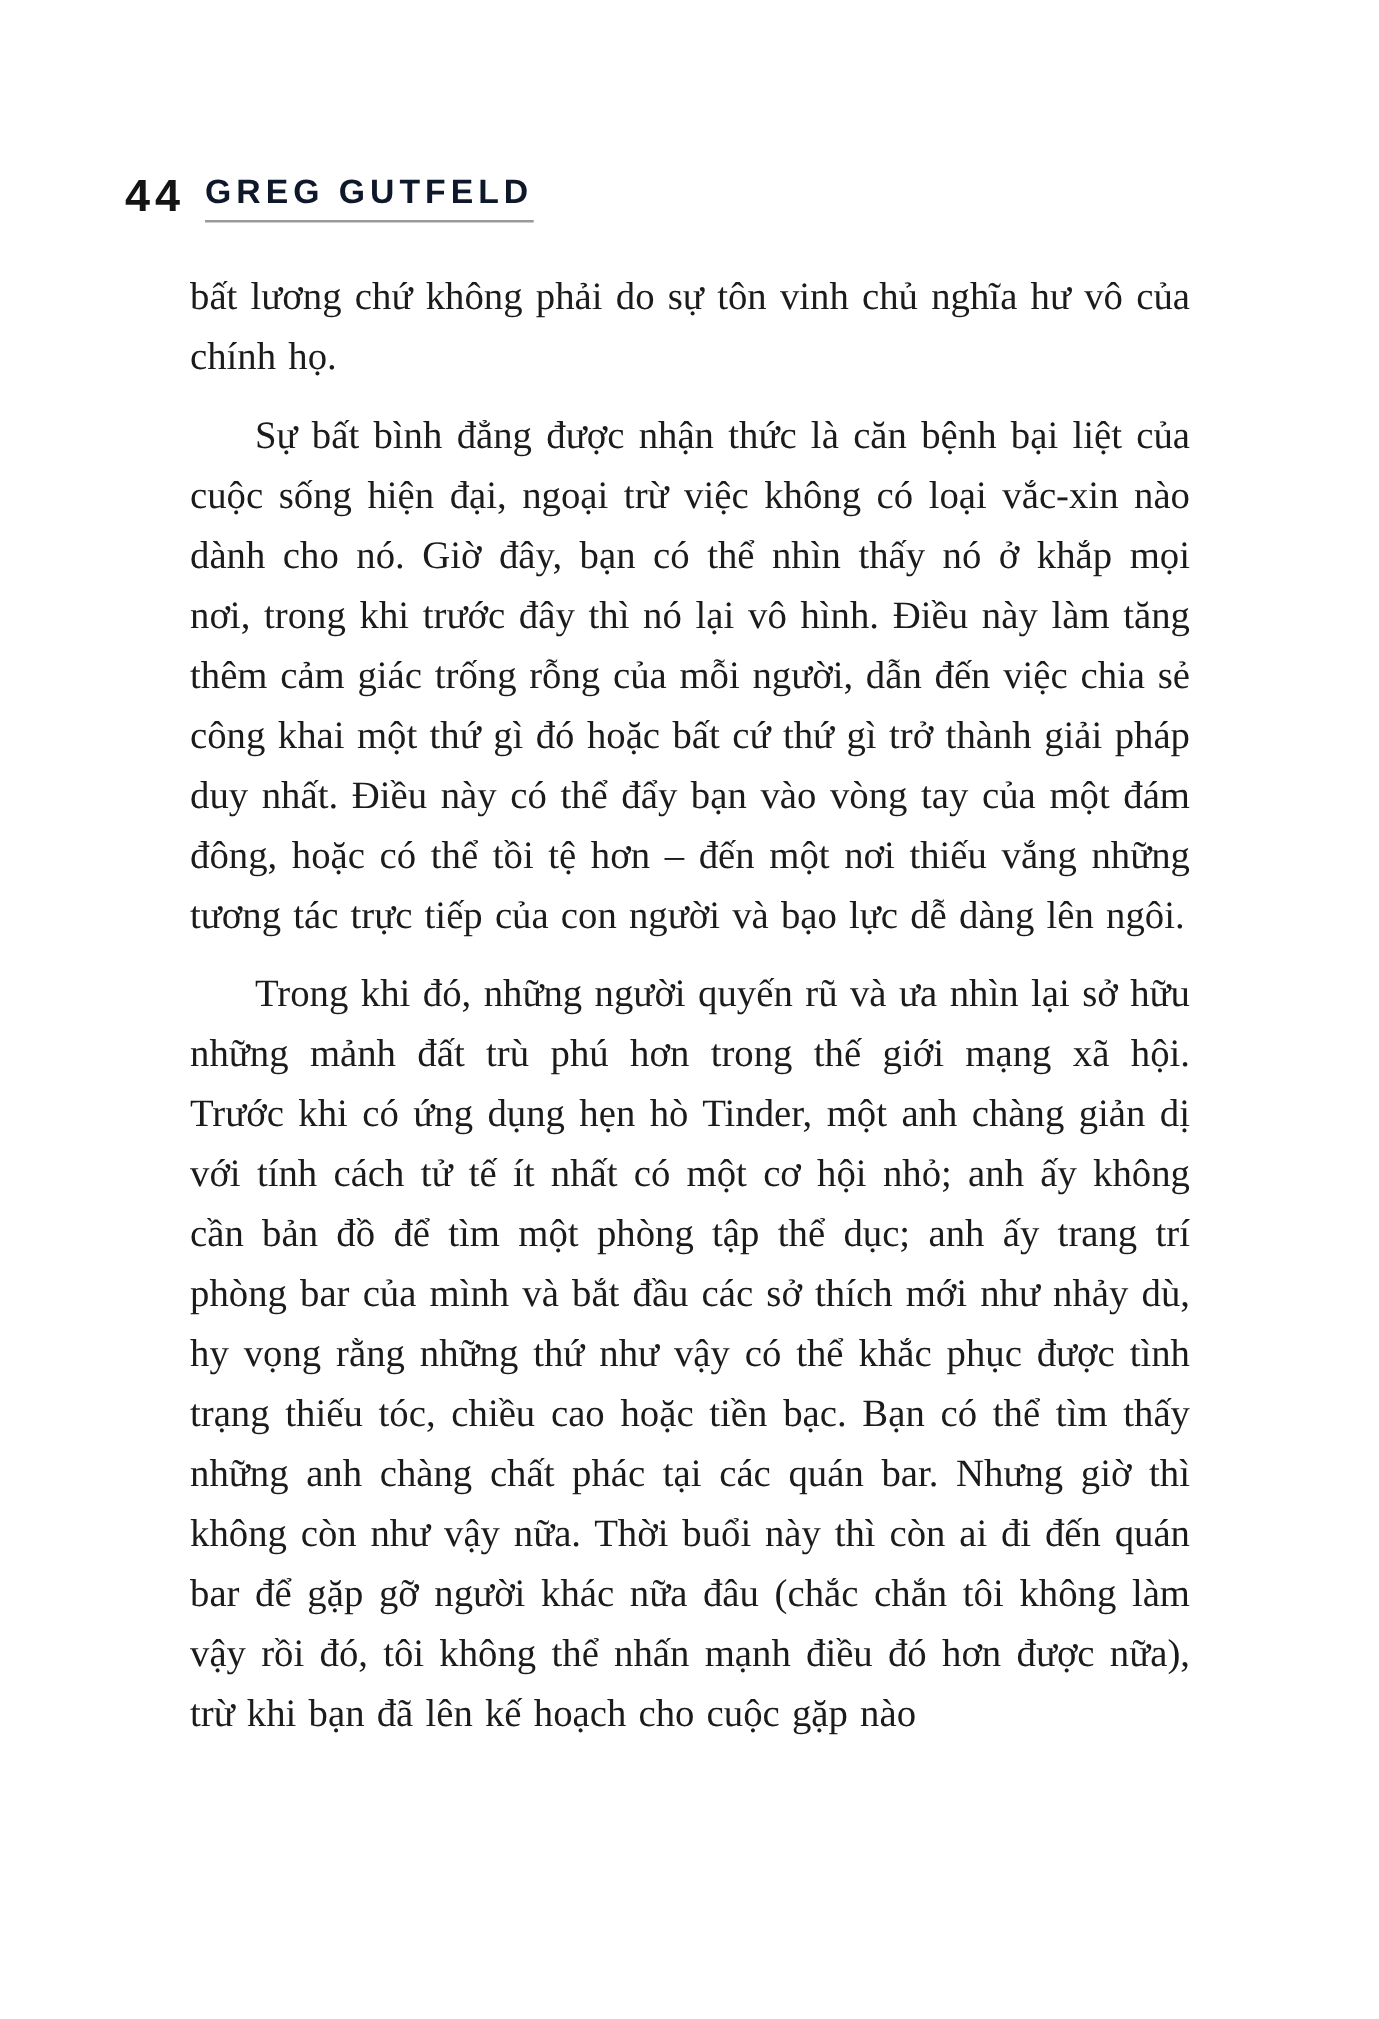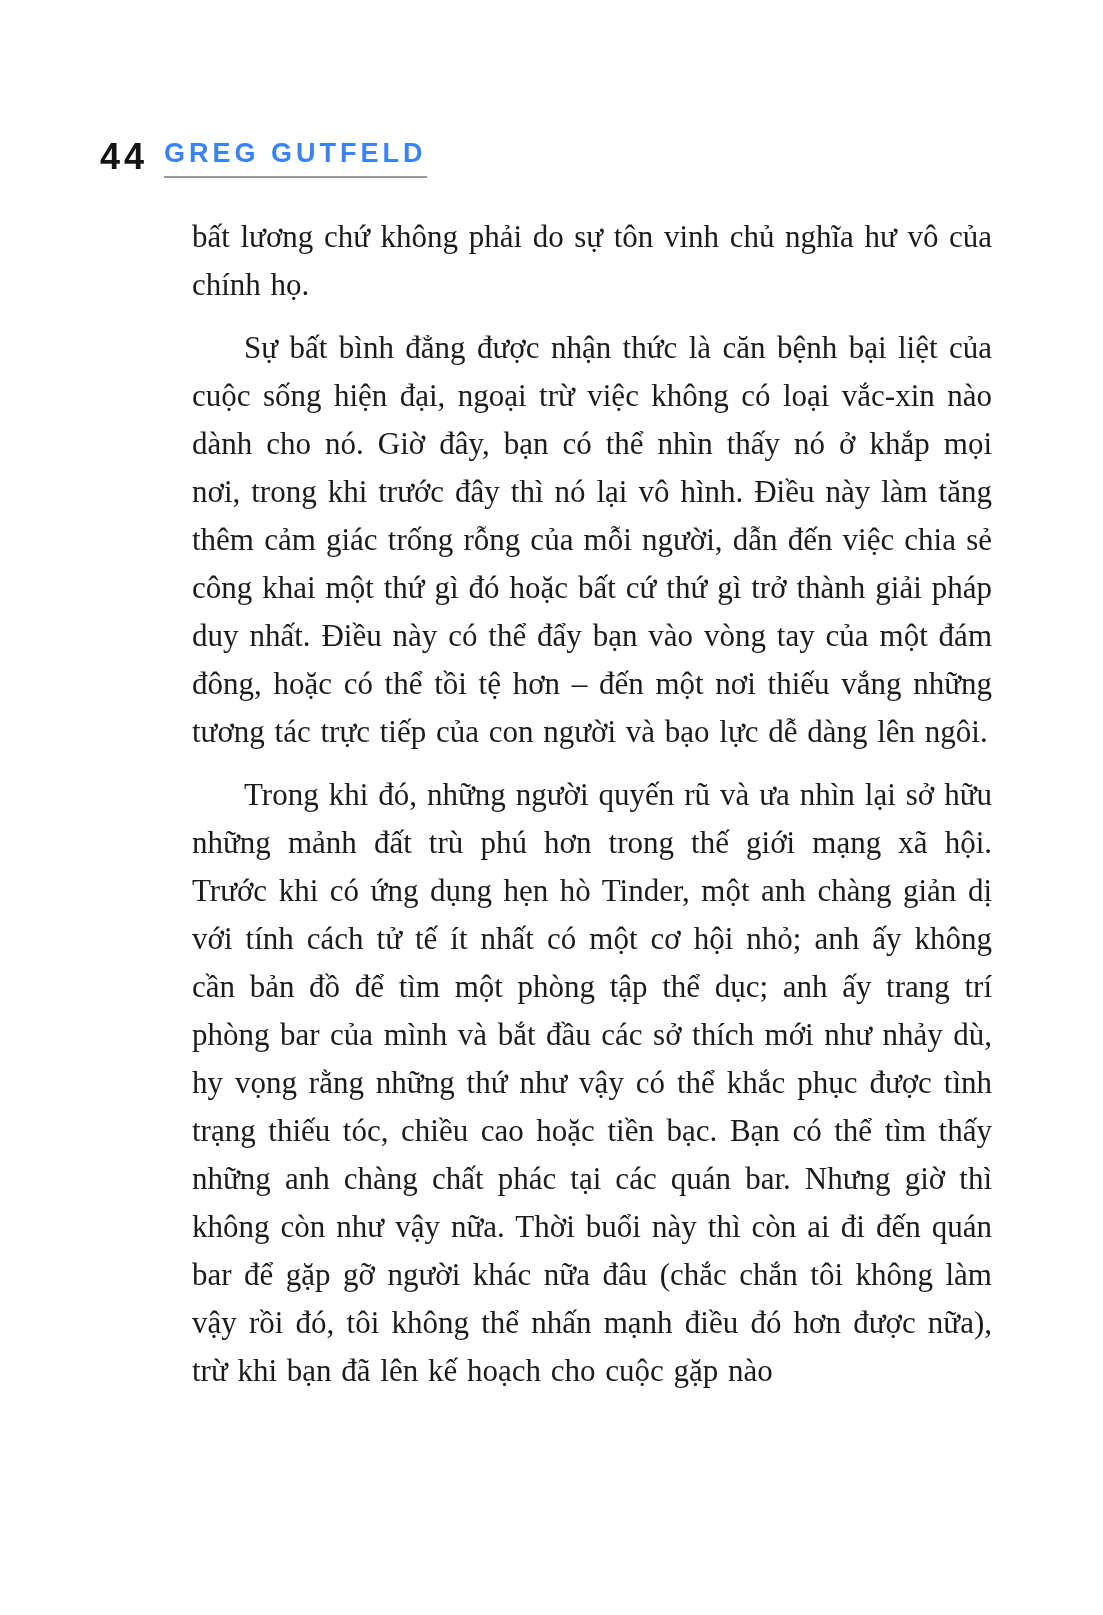--- a/index.html
+++ b/index.html
@@ -29,30 +29,29 @@
   .page-number {
     font-size: 36px;
     font-weight: 800;
     letter-spacing: 4px;
     color: #141414;
   }
   .running-title {
     font-size: 27px;
     font-weight: 600;
     letter-spacing: 4px;
-    color: #3b82f6;
+    color: #0f172a;
     border-bottom: 2px solid #9a9a9a;
     padding-bottom: 7px;
   }
   .body-text {
     position: absolute;
     top: 213px;
     left: 152px;
     width: 800px;
-    margin-left: 40px;
   }
   .para {
     font-size: 31px;
     line-height: 48px;
     text-align: justify;
     word-spacing: 2px;
     margin-bottom: 15px;
     color: #1b1b1b;
   }
   .para.indent {

